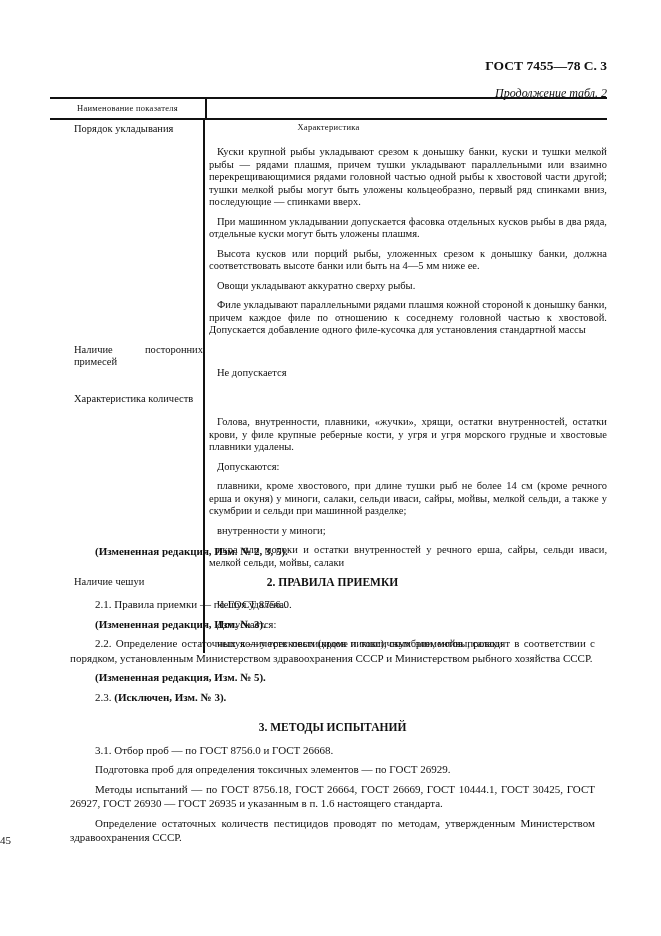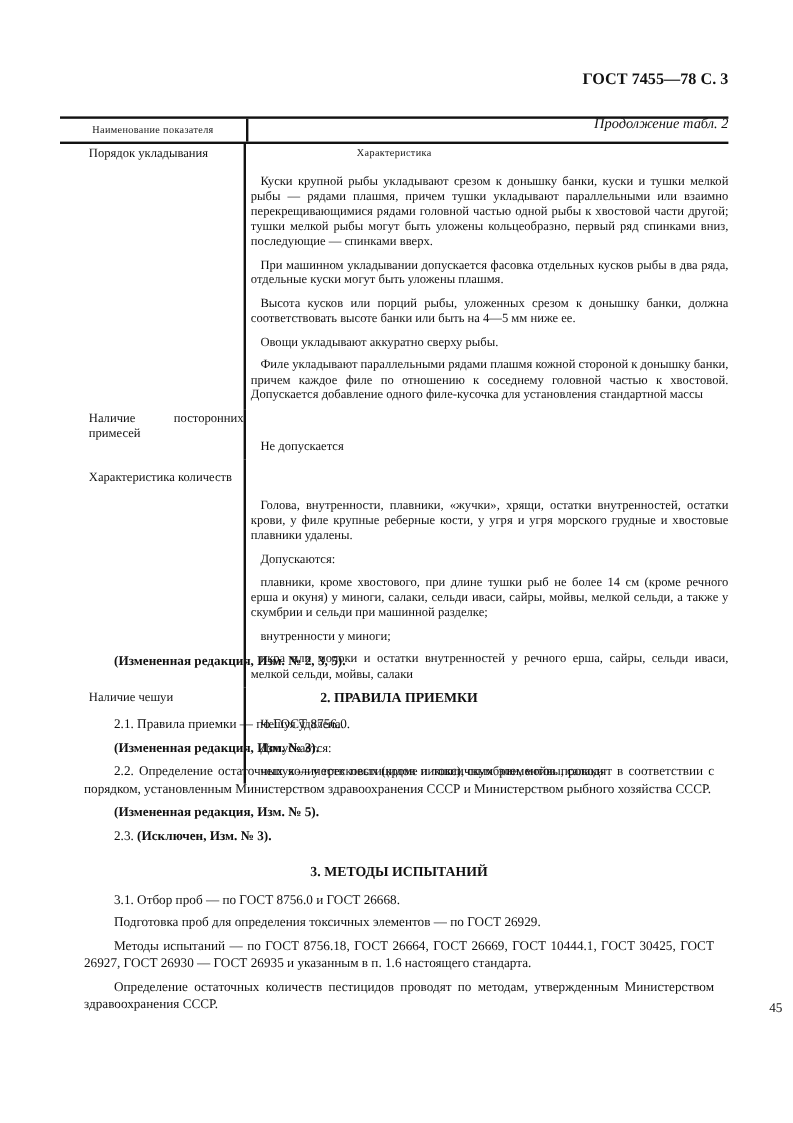--- a/index.html
+++ b/index.html
@@ -1,34 +1,34 @@
 <!DOCTYPE html>
 <html><head>
 <meta charset="utf-8">
 <style>
   html, body { margin: 0; padding: 0; background: #ffffff; }
   body { width: 661px; height: 936px; position: relative; overflow: hidden;
          font-family: "Liberation Serif", "DejaVu Serif", serif; color: #111; }
   .page-header { position: absolute; top: 58px; right: 54px; font-weight: bold; font-size: 13.5px; }
-  .table-cont { position: absolute; top: 96px; right: 54px; font-style: italic; font-size: 12px; }
+  .table-cont { position: absolute; top: 86px; right: 54px; font-style: italic; font-size: 12px; }
   .table { position: absolute; left: 50px; top: 97px; width: 557px; }
   .thead { display: flex; border-top: 2.5px solid #111; border-bottom: 2.5px solid #111; height: 19px; flex-direction: column; }
   .thead .c1 { width: 155px; border-right: 2px solid #111; font-size: 8.5px; text-align: center; line-height: 19px; letter-spacing: 0.3px; }
   .thead .c2 { flex: 1; font-size: 8.5px; text-align: center; line-height: 19px; letter-spacing: 0.3px; }
   .trow { display: flex; }
   .trow .c1 { width: 155px; border-right: 2px solid #111; font-size: 10.5px; line-height: 12.5px; padding-top: 3px; box-sizing: border-box; }
   .trow .c2 { flex: 1; font-size: 10.5px; line-height: 12.5px; padding-left: 4px; text-align: justify; margin-top: 23px; }
   .c1 .ind { padding-left: 24px; }
   .c1.just { text-align: justify; text-align-last: auto; }
   .para { text-indent: 8px; margin: 0 0 4px 0; padding-top: 3px; }
   .body-text { position: absolute; left: 65px; width: 535px; font-size: 11px; line-height: 14.5px; }
   .bold { font-weight: bold; }
   .ind-p { text-indent: 25px; margin: 5px; text-align: justify; }
   .heading { text-align: center; font-weight: bold; font-size: 11.5px; margin: 16px; }
-  .page-num { position: absolute; top: 834px; left: 0; width: 652px; text-align: right; font-size: 11px; }
+  .page-num { position: absolute; top: 834px; left: 0; width: 652px; text-align: left; font-size: 11px; }
 </style>
 </head>
 <body>
 
 <div class="page-header">ГОСТ 7455—78 С. 3</div>
 <div class="table-cont">Продолжение табл. 2</div>
 
 <div class="table">
   <div class="thead">
     <div class="c1">Наименование показателя</div>

